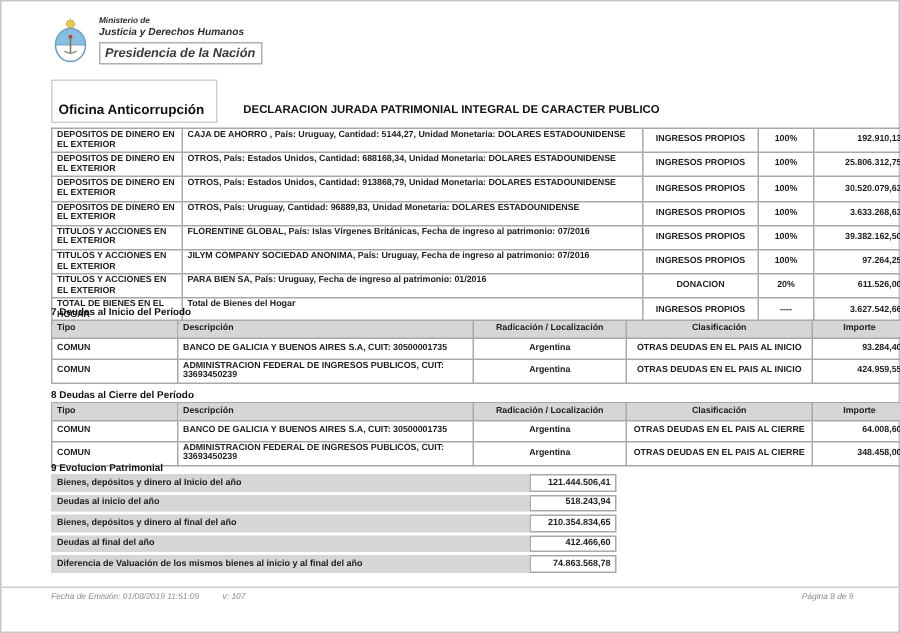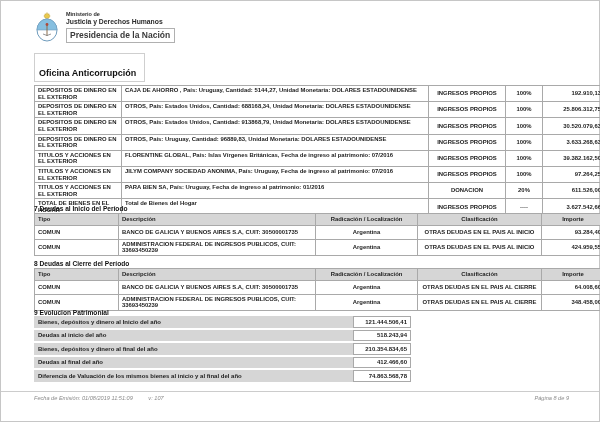--- a/index.html
+++ b/index.html
@@ -1,21 +1,21 @@
 <!DOCTYPE html>
 <html><head>
 <meta charset="utf-8">
 <style>
   html,body{margin:0;padding:0;background:#ffffff;}
   body{width:600px;height:422px;font-family:"Liberation Sans",sans-serif;color:#1c1c1c;position:relative;}
   .page{position:absolute;left:0;top:0;width:598px;height:420px;border:1px solid #c6c6c6;background:#fff;}
 
   
   .brand{position:absolute;left:33px;top:10px;display:flex;gap:6px;align-items:flex-start;}
-  .brand-text{display:flex;flex-direction:column;}
+  .brand-text{display:flex;flex-direction:column;font-style:italic;}
   .min-line1{font-size:5.5px;font-weight:bold;color:#2b2b2b;line-height:7px;}
   .min-line2{font-size:6.8px;font-weight:bold;color:#2b2b2b;line-height:8px;}
   .presidency{margin-top:2px;border:1px solid #b0b0b0;padding:1px 4px 2px 3px;font-size:8.5px;font-weight:bold;color:#3a3a3a;display:inline-block;}
   .oa-box{position:absolute;left:33px;top:52px;border:1px solid #cfcfcf;padding:14px 8px 3px 4px;font-size:9px;font-weight:bold;color:#111;}
   .doc-title{position:absolute;left:0;top:67px;width:600px;text-align:center;font-size:7.6px;font-weight:bold;color:#111;}
 
   
   table{border-collapse:collapse;table-layout:fixed;}
   td,th{border:1px solid #a9a9a9;font-size:5.9px;line-height:6.6px;padding:1px 3px;font-weight:bold;color:#1c1c1c;overflow:hidden;}
   .assets-table{position:absolute;left:33px;top:84px;width:535px;}
@@ -78,20 +78,21 @@
       <path d="M 9,23 q 4,3 8,0" stroke="#7d7d7d" stroke-width="0.8" fill="none"></path>
     </svg>
     <div class="brand-text">
       <span class="min-line1">Ministerio de</span>
       <span class="min-line2">Justicia y Derechos Humanos</span>
       <span class="presidency">Presidencia de la Nación</span>
     </div>
   </div>
 
   <div class="oa-box">Oficina Anticorrupción</div>
+  <div class="doc-title">DECLARACION JURADA PATRIMONIAL INTEGRAL DE CARACTER PUBLICO</div>
 
   <table class="assets-table">
     <tbody>
         <tr>
       <td class="col-cat">DEPOSITOS DE DINERO EN EL EXTERIOR</td>
       <td class="col-desc">CAJA DE AHORRO , País: Uruguay, Cantidad: 5144,27, Unidad Monetaria: DOLARES ESTADOUNIDENSE</td>
       <td class="col-origin">INGRESOS PROPIOS</td>
       <td class="col-pct">100%</td>
       <td class="col-amt">192.910,13</td>
     </tr>

